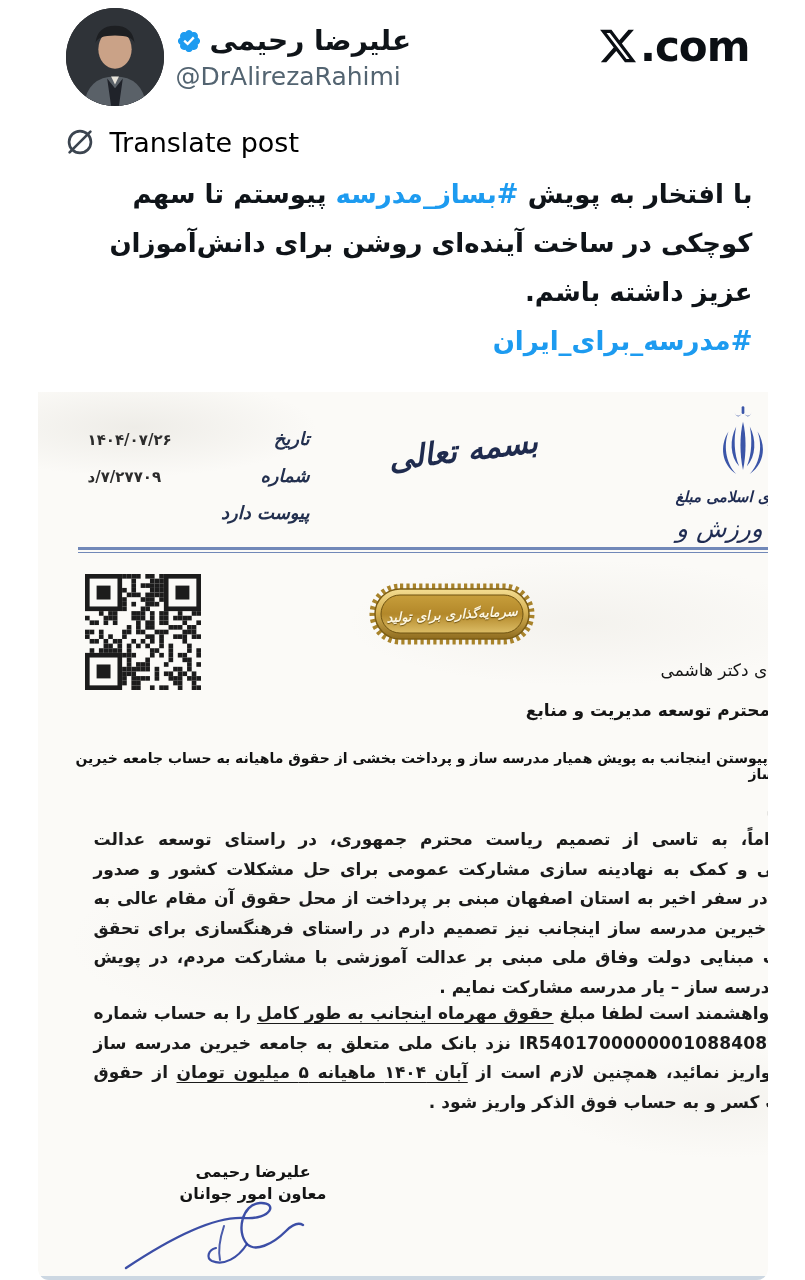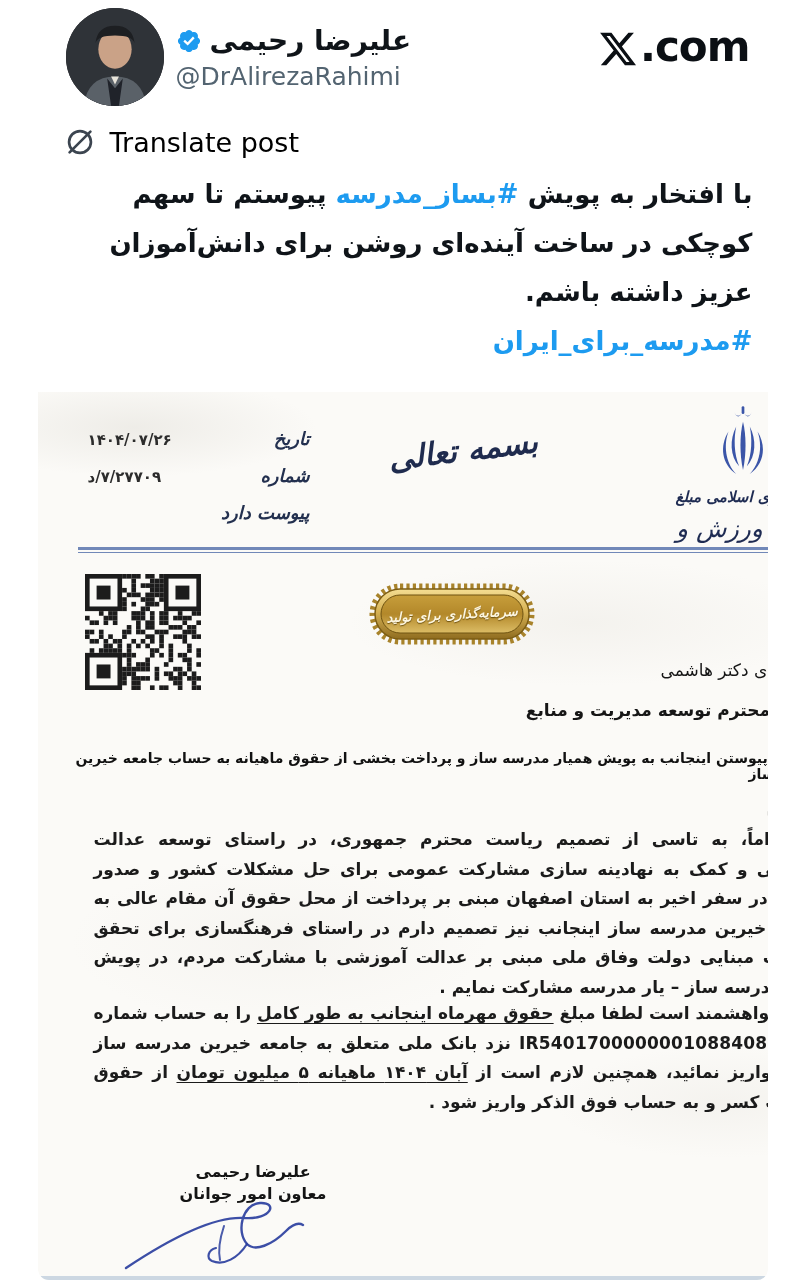--- a/index.html
+++ b/index.html
@@ -19,21 +19,21 @@
   .avatar svg { display:block; width:100%; height:100%; }
   .name-row {
     position:absolute; left:138px; top:24px; display:flex; align-items:center; gap:8px;
   }
   .badge { width:26px; height:26px; flex:0 0 auto; }
   .display-name { font-size:28px; font-weight:800; direction:rtl; color:#0f1419; }
   .handle {
     position:absolute; left:138px; top:62px; font-size:25px; color:#536471; font-weight:400;
   }
   .x-brand {
-    position:absolute; right:18px; top:22px; display:flex; align-items:center; gap:2px;
+    position:absolute; right:18px; top:22px; display:flex; gap:2px;
     font-weight:800; font-size:42px; color:#0b0f14; letter-spacing:-1px;
   }
   .x-brand svg { width:40px; height:40px; margin-top:4px; }
   
   .translate-row {
     position:absolute; left:26px; top:126px; display:flex; align-items:center; gap:14px;
     cursor:pointer;
   }
   .translate-icon { width:32px; height:32px; }
   .translate-label { font-size:27px; color:#000000; font-weight:400; }

